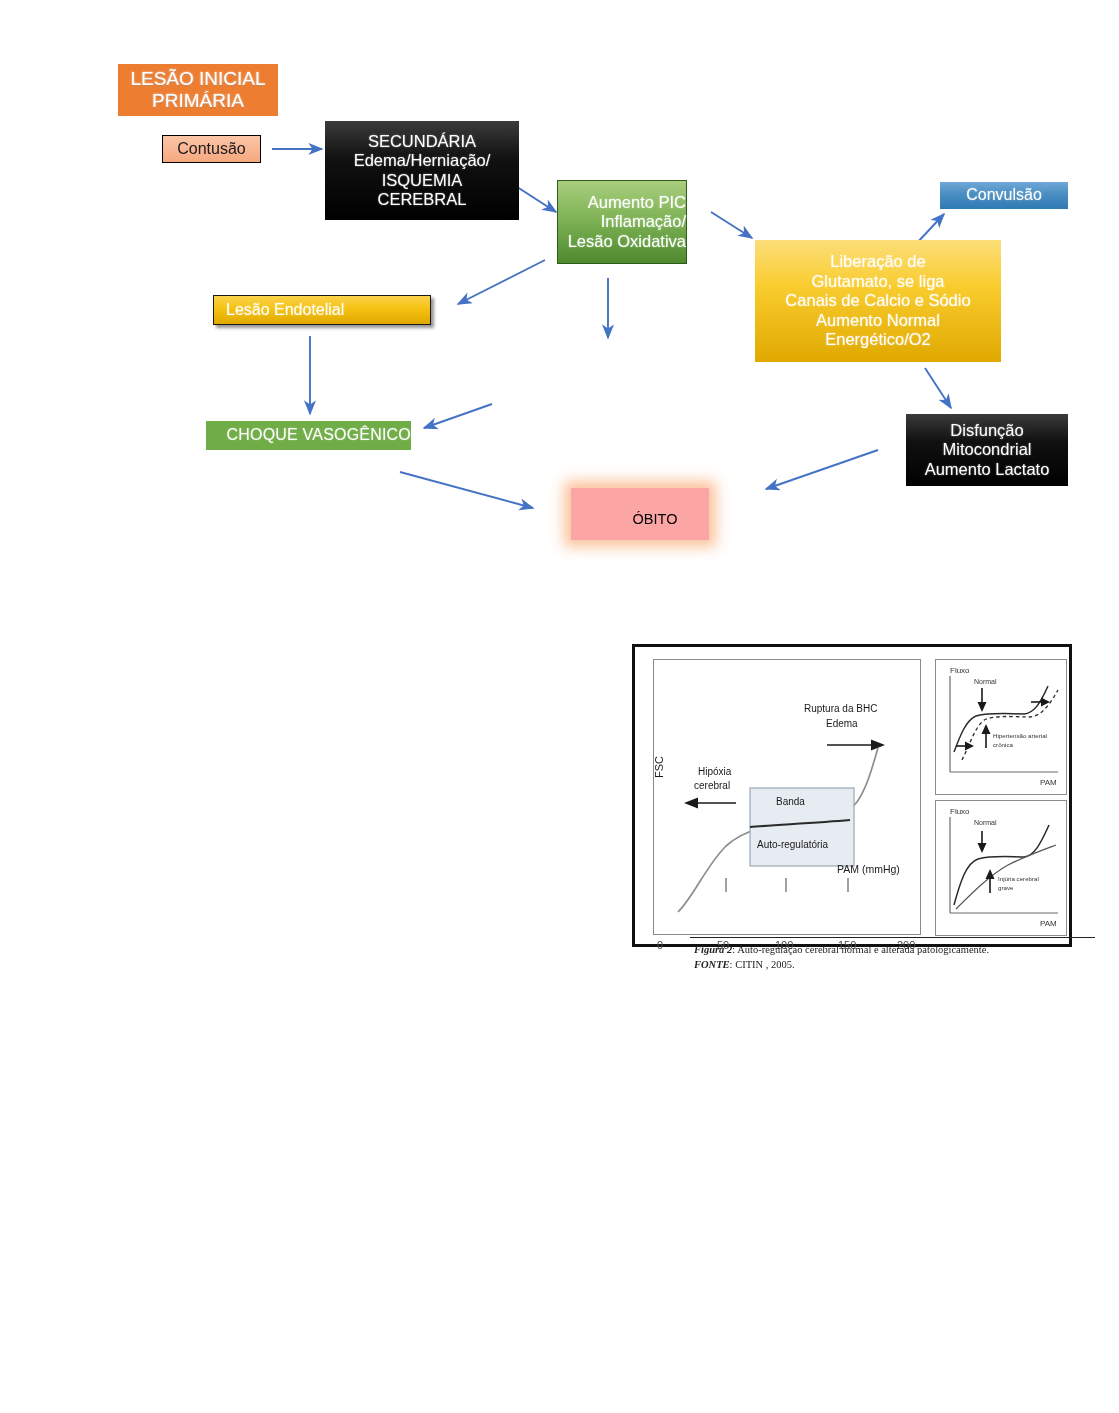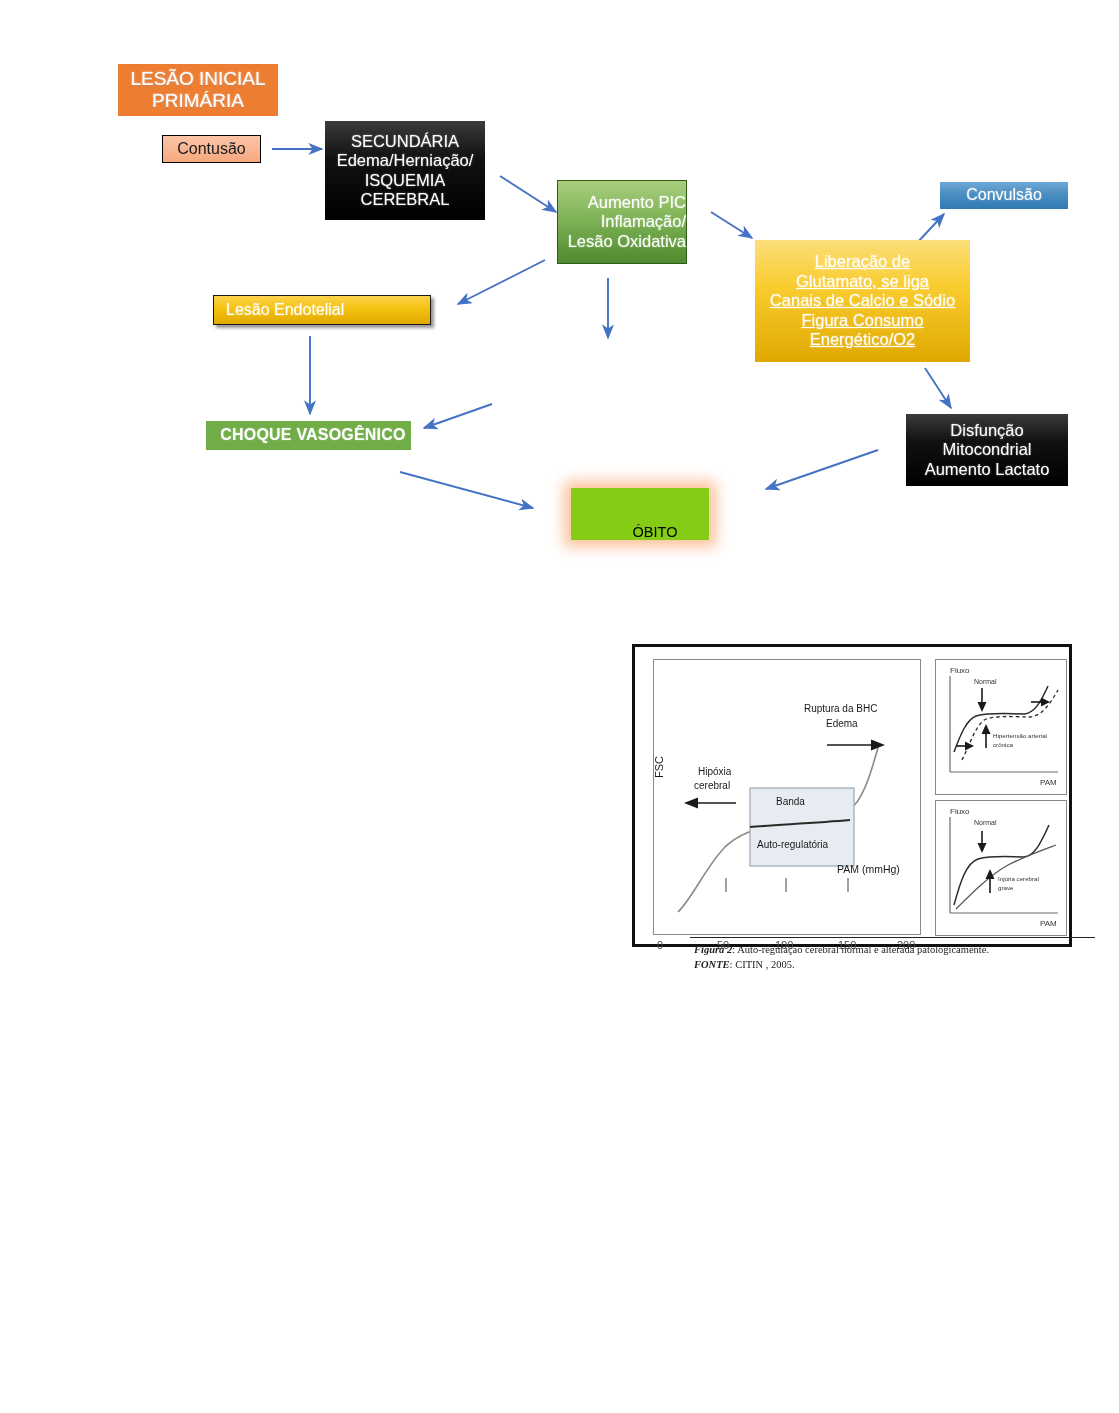--- a/index.html
+++ b/index.html
@@ -58,22 +58,22 @@
     color:#ffffff;font-size:16px;
     text-shadow:0 0 2px rgba(255,255,255,.45);
   }
   
   .n-gray{
     background:#C3C3C3;border:1.5px solid #6E6E6E;color:#0d0d0d;font-size:16.5px;
   }
   
   .n-redwrap{position:absolute;}
   .n-red{
-    position:absolute;background:#84cc16;color:#000000;font-size:14.5px;
-    display:flex;align-items:flex-end;justify-content:center;padding-top:9px;
+    position:absolute;background:#fca5a5;color:#000000;font-size:14.5px;
+    display:flex;align-items:center;justify-content:center;padding-top:9px;
     box-sizing:border-box;
     box-shadow:0 0 13px 7px rgba(250,178,128,.78);
     padding-left:30px;
   }
 
   
   .arrowsvg{position:absolute;left:0;top:0;width:1119px;height:1413px;pointer-events:none;}
 
   
   .figure-frame{
@@ -133,58 +133,58 @@
     <span>
       <span>LESÃO INICIAL</span>
       <span>PRIMÁRIA</span>
     </span>
   </div>
 
   <div class="node n-contusao" style="left:162px;top:119px;width:99px;height:28px;">
     <span>Contusão</span>
   </div>
 
-  <div class="node n-black" style="left:325px;top:105px;width:160px;height:99px;justify-content:flex-end;">
+  <div class="node n-black" style="left:325px;top:105px;width:194px;height:99px;justify-content:flex-end;">
     <span>
       <span>SECUNDÁRIA</span>
       <span>Edema/Herniação/</span>
       <span>ISQUEMIA</span>
       <span>CEREBRAL</span>
     </span>
   </div>
 
   <div class="node n-greengrad" style="left:557px;top:164px;width:130px;height:84px;text-align:right;">
     <span>
       <span>Aumento PIC</span>
       <span>Inflamação/</span>
       <span>Lesão Oxidativa</span>
     </span>
   </div>
 
-  <div class="node n-yellowgrad" style="left:755px;top:224px;width:215px;height:122px;text-decoration:underline;">
+  <div class="node n-yellowgrad" style="left:755px;top:224px;width:246px;height:122px;">
     <span>
       <span>Liberação de</span>
       <span>Glutamato, se liga</span>
       <span>Canais de Calcio e Sódio</span>
-      <span>Figura Consumo</span>
+      <span>Aumento Normal</span>
       <span>Energético/O2</span>
     </span>
   </div>
 
   <div class="node n-blue" style="left:940px;top:166px;width:128px;height:27px;">
     <span>Convulsão</span>
   </div>
 
   <div class="node n-yellowbar" style="left:213px;top:279px;width:218px;height:30px;">
     <span style="text-align:left;">Lesão Endotelial</span>
   </div>
 
 
   <div class="node n-greenflat" style="left:206px;top:405px;width:205px;height:29px;">
-    <span style="text-align:center;font-weight:bold;">CHOQUE VASOGÊNICO</span>
+    <span style="text-align:right;">CHOQUE VASOGÊNICO</span>
   </div>
 
   <div class="node n-black" style="left:906px;top:398px;width:162px;height:72px;">
     <span>
       <span>Disfunção</span>
       <span>Mitocondrial</span>
       <span>Aumento Lactato</span>
     </span>
   </div>
 

